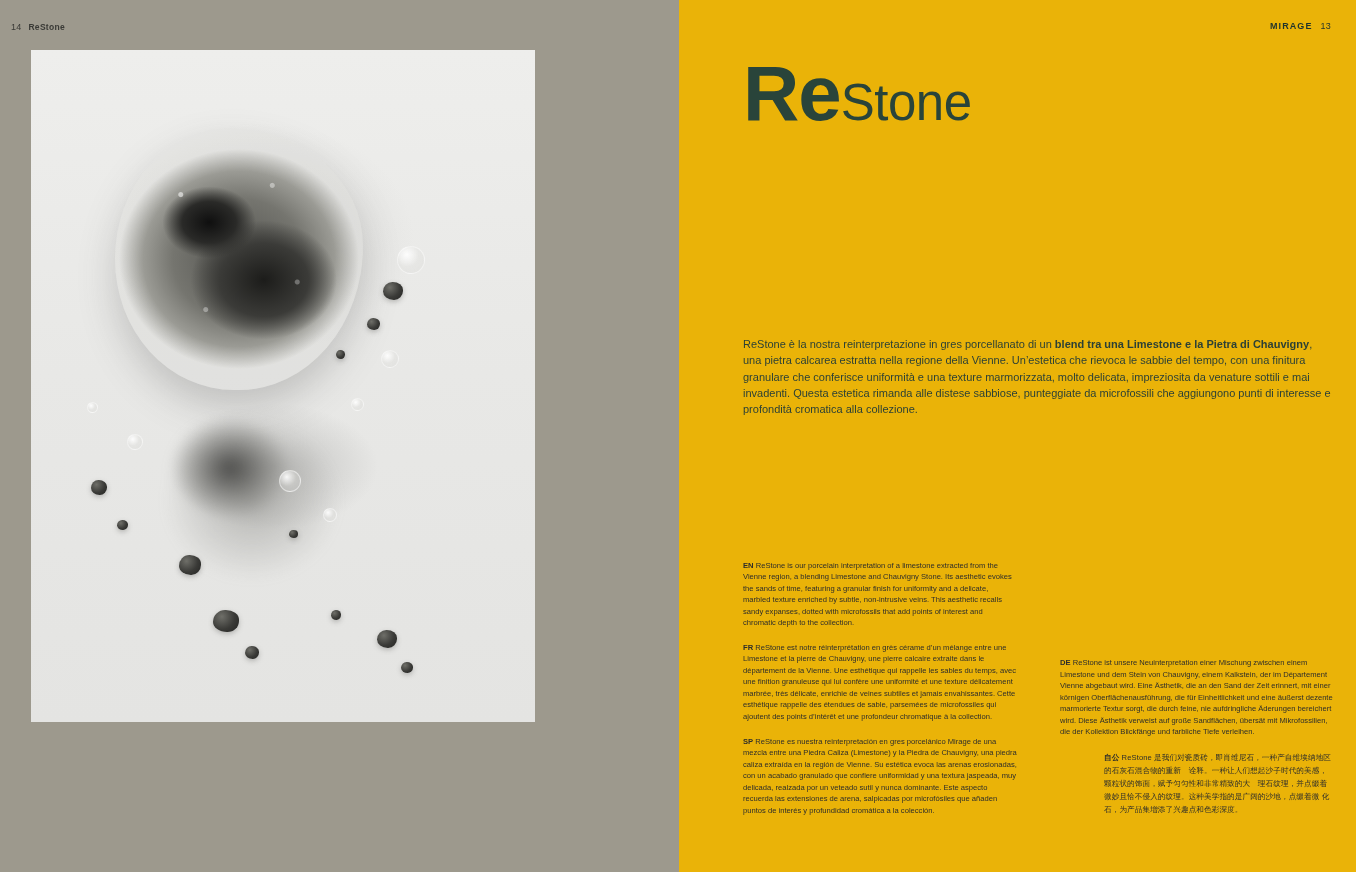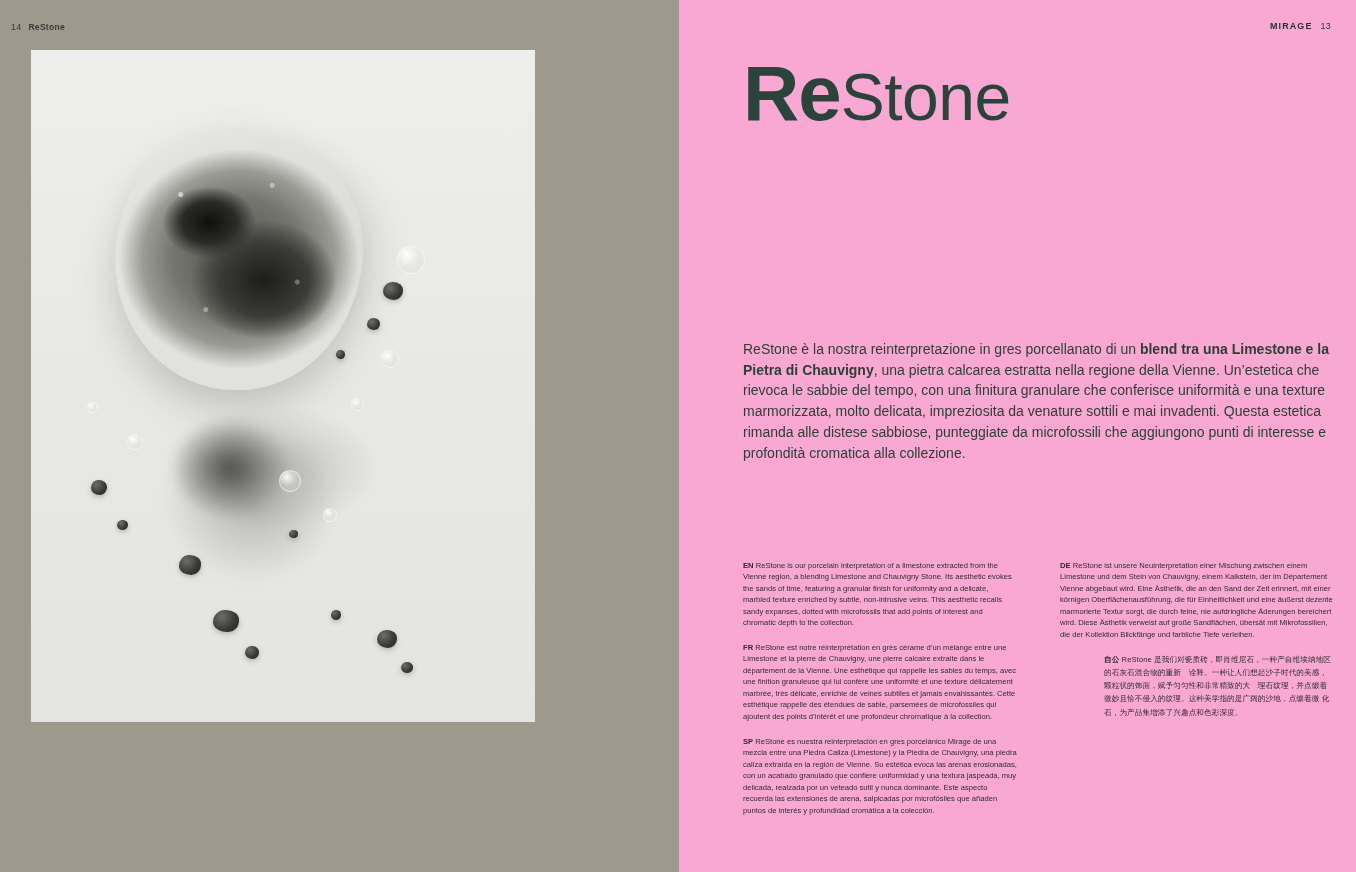--- a/index.html
+++ b/index.html
@@ -119,21 +119,21 @@
     border-radius: 50%;
     background: radial-gradient(circle at 34% 30%, rgba(255,255,255,0.9) 0%, rgba(225,225,222,0.35) 48%, rgba(180,180,176,0.12) 100%);
     border: 1px solid rgba(255,255,255,0.5);
   }
 
   
   .page-right {
     position: relative;
     width: 677px;
     height: 872px;
-    background: #f9a8d4;
+    background: #eab308;
     flex: 0 0 677px;
   }
   .right-header {
     position: absolute;
     top: 21px;
     right: 25px;
     display: flex;
     align-items: baseline;
     gap: 8px;
   }
@@ -154,45 +154,46 @@
     white-space: nowrap;
   }
   .title-block .t-bold {
     font-size: 78px;
     font-weight: bold;
     color: #29443a;
     letter-spacing: -1px;
     margin-top: 43px;
   }
   .title-block .t-light {
-    font-size: 66px;
+    font-size: 51px;
     font-weight: 300;
     color: #29443a;
     letter-spacing: -0.5px;
   }
   .intro {
     position: absolute;
     left: 64px;
     top: 325px;
     width: 590px;
-    font-size: 14px;
+    font-size: 11px;
     line-height: 1.48;
     color: #2b4036;
     font-weight: 300;
   }
   .intro b {
     font-weight: bold;
   }
   .columns {
     position: absolute;
     left: 64px;
     top: 552px;
     width: 592px;
     display: flex;
     gap: 43px;
+    align-items: flex-end;
   }
   .col {
     width: 274px;
   }
   .blk {
     font-size: 7.6px;
     line-height: 1.52;
     color: #2d2d2b;
     margin-bottom: 13px;
     text-align: left;

